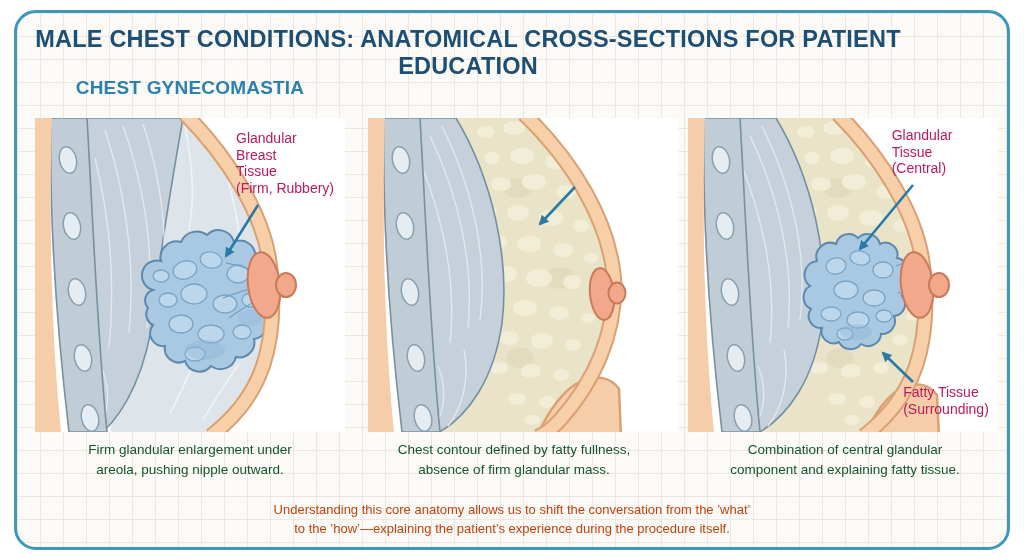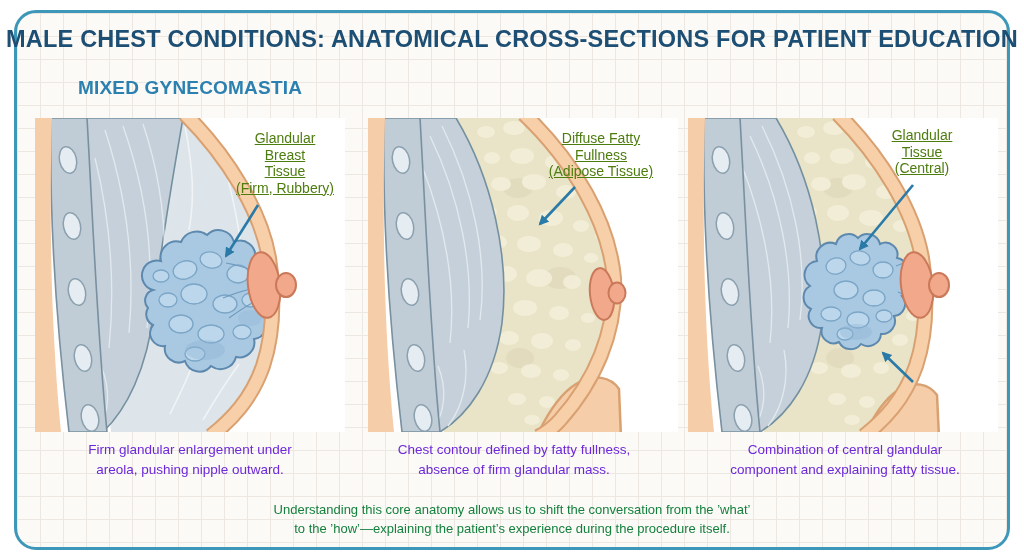--- a/index.html
+++ b/index.html
@@ -3,47 +3,47 @@
 <meta charset="utf-8">
 <style>
   html,body{margin:0;padding:0;background:#ffffff;}
   .stage{position:relative;width:1024px;height:559px;background:#ffffff;overflow:hidden;
          font-family:"Liberation Sans",sans-serif;}
   .frame{position:absolute;left:14px;top:10px;width:990px;height:534px;
          border:3px solid #3d97b9;border-radius:22px;background-color:#fbfaf7;
          background-image:linear-gradient(#ece7e1 1px,transparent 1px),
                           linear-gradient(90deg,#ece7e1 1px,transparent 1px);
          background-size:23px 23px;}
-  .title{position:absolute;top:26px;left:0;width:1024px;text-align:center;margin:0;
+  .title{position:absolute;top:26px;left:0;width:936px;text-align:center;margin:0;
          font-size:23.5px;font-weight:800;color:#1d4e73;letter-spacing:.2px;}
   .heading{position:absolute;top:77px;width:310px;text-align:center;
            font-size:19px;font-weight:700;color:#2b80b0;letter-spacing:.2px;}
   .h1{left:35px}.h2{left:368px}.h3{left:690px}
   .illus{position:absolute;top:118px;background:#ffffff;}
   .i1{left:35px}.i2{left:368px}.i3{left:688px}
-  .ann{position:absolute;transform:translateX(-50%);text-align:center;
-       font-size:14px;line-height:16.5px;color:#4d7c0f;white-space:pre-line;text-decoration:underline;}
+  .ann{position:absolute;transform:translateX(-50%);text-align:left;
+       font-size:14px;line-height:16.5px;color:#be185d;white-space:pre-line;}
   .a1{left:285px;top:130px}.a2{left:601px;top:130px}
   .a3a{left:922px;top:127px}.a3b{left:946px;top:384px}
   .caption{position:absolute;top:440px;text-align:center;font-size:13.5px;line-height:20px;
-           color:#6d28d9;white-space:pre-line;}
+           color:#14532d;white-space:pre-line;}
   .c1{left:35px;width:310px}.c2{left:359px;width:310px}.c3{left:680px;width:330px}
   .footnote{position:absolute;top:500px;left:0;width:1024px;text-align:center;
-            font-size:13px;line-height:19px;color:#15803d;white-space:pre-line;}
+            font-size:13px;line-height:19px;color:#c2410c;white-space:pre-line;}
 </style>
 </head>
 <body>
 
 <div class="stage">
 
   <div class="frame"></div>
 
   <h1 class="title">MALE CHEST CONDITIONS: ANATOMICAL CROSS-SECTIONS FOR PATIENT EDUCATION</h1>
 
-  <div class="heading h1">MIXED GYNECOMASTIA</div>
+  <div class="heading h1">CHEST GYNECOMASTIA</div>
 
   <svg class="illus i1" width="310" height="314" viewBox="0 0 310 314">
     <defs>
       <marker id="ah1" markerUnits="userSpaceOnUse" markerWidth="14" markerHeight="12" refX="8" refY="5" orient="auto">
           <path d="M0,0 L10,5 L0,10 Z" fill="#2a7aa8"></path>
         </marker>
     </defs>
     <rect width="310" height="314" fill="#ffffff"></rect>
     <path d="M58,0 H163 C212,54 241,112 245,166 C248,220 222,270 186,314 H76 C66,212 60,102 58,0 Z" fill="#dde5ea"></path>
     <g stroke="#f3f6f8" stroke-width="1.5" fill="none" opacity="0.9">
@@ -283,26 +283,25 @@
       <ellipse cx="251" cy="167" rx="10" ry="12"></ellipse>
     </g>
     <line x1="225" y1="67" x2="172" y2="131" stroke="#2a7aa8" stroke-width="2.6" marker-end="url(#ah3)"></line>
     <line x1="225" y1="264" x2="195" y2="235" stroke="#2a7aa8" stroke-width="2.6" marker-end="url(#ah3)"></line>
   </svg>
 
   <div class="ann a1">Glandular
 Breast
 Tissue
 (Firm, Rubbery)</div>
-  <div class="ann a2">Diffuse Fatty
-Fullness
-(Adipose Tissue)</div>
   <div class="ann a3a">Glandular
 Tissue
 (Central)</div>
+  <div class="ann a3b">Fatty Tissue
+(Surrounding)</div>
 
   <div class="caption c1">Firm glandular enlargement under
 areola, pushing nipple outward.</div>
   <div class="caption c2">Chest contour defined by fatty fullness,
 absence of firm glandular mass.</div>
   <div class="caption c3">Combination of central glandular
 component and explaining fatty tissue.</div>
 
   <div class="footnote">Understanding this core anatomy allows us to shift the conversation from the ’what’
 to the ’how’—explaining the patient’s experience during the procedure itself.</div>

